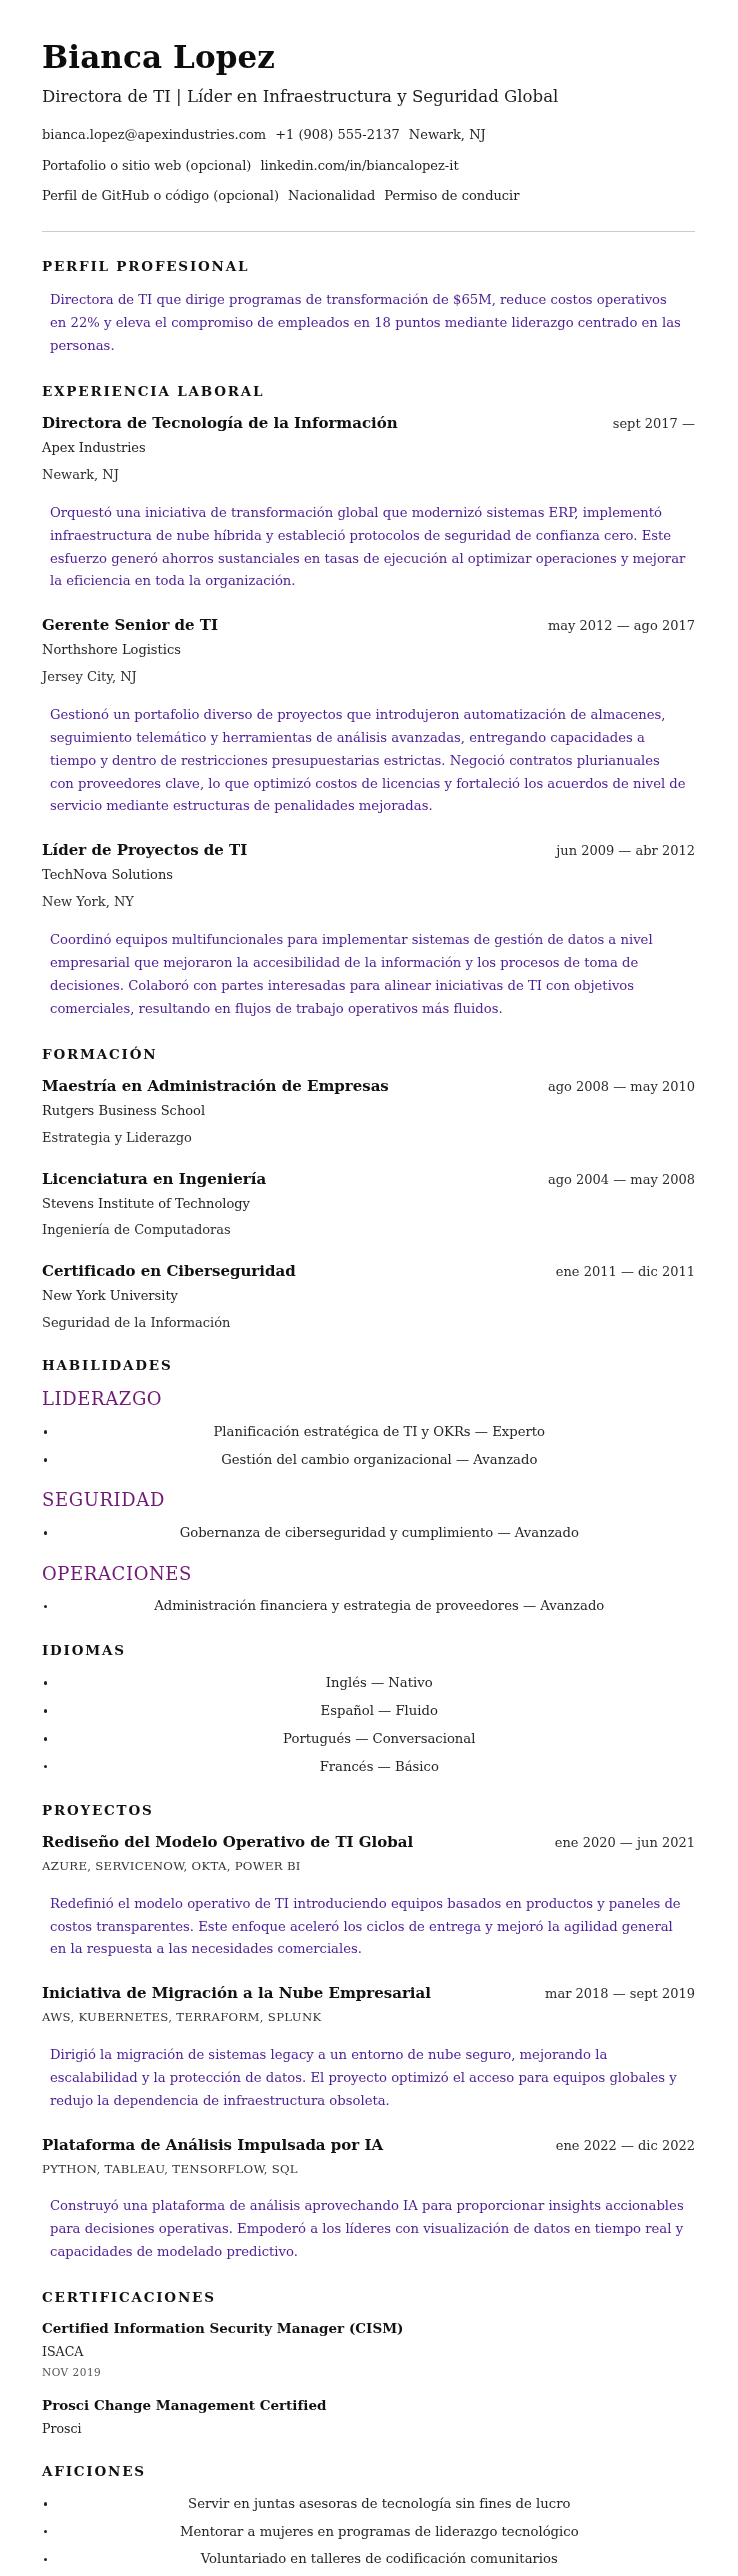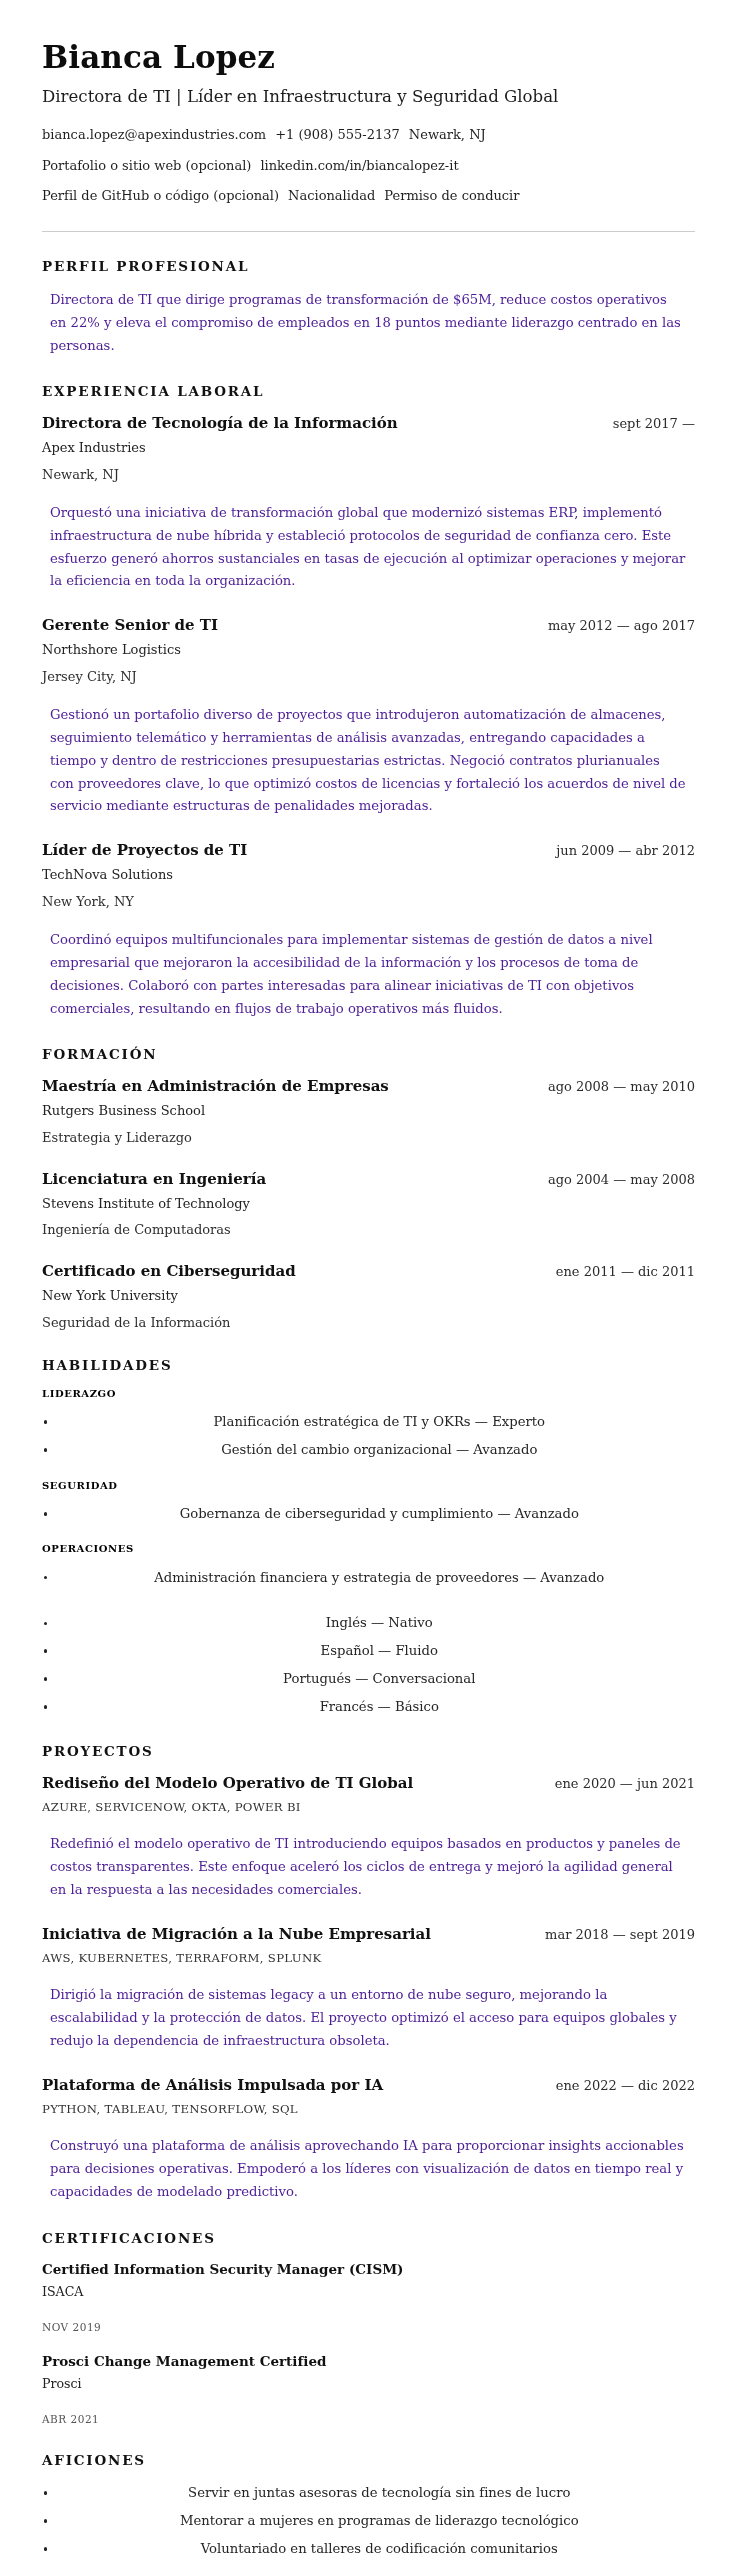--- a/index.html
+++ b/index.html
@@ -97,23 +97,23 @@
   .tech-line {
     font-size: 11.7px;
     color: #333333;
     letter-spacing: 0.3px;
     margin-top: 8px;
     line-height: 1.25;
   }
 
   
   .group-heading {
-    font-size: 10px;
-    font-weight: 700;
-    color: #000000;
+    font-size: 18px;
+    font-weight: 400;
+    color: #701a75;
     letter-spacing: 0.6px;
     margin: 19.7px 0 12.3px 0;
     line-height: 1.2;
   }
   .section .group-heading:first-of-type { margin-top: 0; }
 
   
   ul.bullets {
     list-style: none;
     margin: 0;
@@ -151,21 +151,21 @@
   .cert-issuer {
     font-size: 12.6px;
     color: #222222;
     margin-top: 6.8px;
     line-height: 1.25;
   }
   .cert-date {
     font-size: 10.5px;
     color: #555555;
     letter-spacing: 0.5px;
-    margin-top: 21px;
+    margin-top: 6px;
     line-height: 1.25;
   }
 </style>
 </head>
 <body>
 
 <div class="page">
 
   <header>
     <h1 class="name">Bianca Lopez</h1>
@@ -275,20 +275,21 @@
       <li>Gobernanza de ciberseguridad y cumplimiento — Avanzado</li>
     </ul>
 
     <h3 class="group-heading">OPERACIONES</h3>
     <ul class="bullets">
       <li>Administración financiera y estrategia de proveedores — Avanzado</li>
     </ul>
   </section>
 
   <section class="section">
+    <h2 class="section-heading">IDIOMAS</h2>
     <ul class="bullets">
       <li>Inglés — Nativo</li>
       <li>Español — Fluido</li>
       <li>Portugués — Conversacional</li>
       <li>Francés — Básico</li>
     </ul>
   </section>
 
   <section class="section">
     <h2 class="section-heading">PROYECTOS</h2>
@@ -326,21 +327,20 @@
 
     <div class="cert-entry">
       <h3 class="cert-name">Certified Information Security Manager (CISM)</h3>
       <div class="cert-issuer">ISACA</div>
       <div class="cert-date">NOV 2019</div>
     </div>
 
     <div class="cert-entry">
       <h3 class="cert-name">Prosci Change Management Certified</h3>
       <div class="cert-issuer">Prosci</div>
-      <div class="cert-date">ABR 2021</div>
     </div>
   </section>
 
   <section class="section">
     <h2 class="section-heading">AFICIONES</h2>
     <ul class="bullets">
       <li>Servir en juntas asesoras de tecnología sin fines de lucro</li>
       <li>Mentorar a mujeres en programas de liderazgo tecnológico</li>
       <li>Voluntariado en talleres de codificación comunitarios</li>
     </ul>

